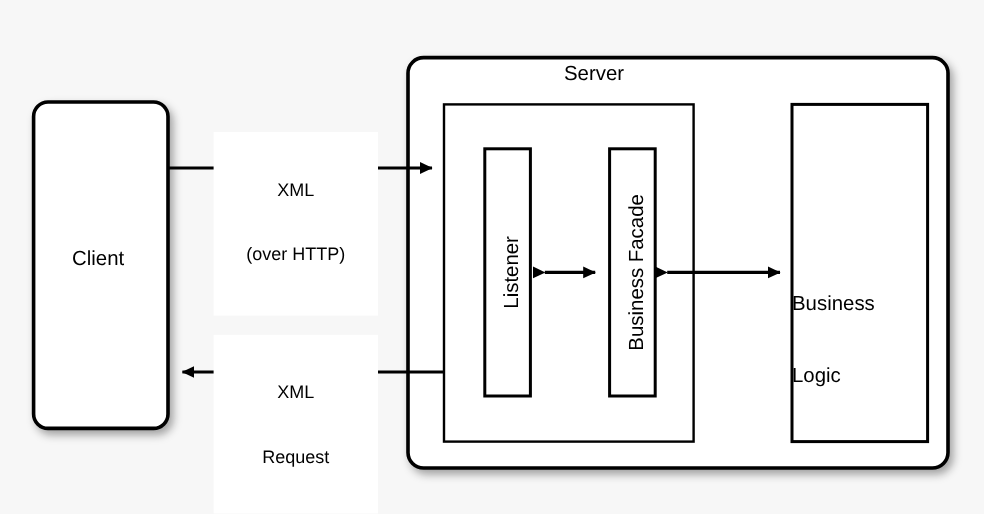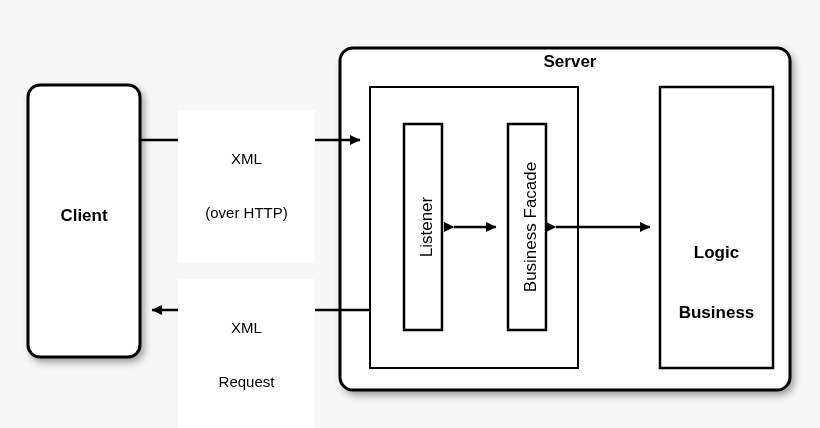--- a/index.html
+++ b/index.html
@@ -11,30 +11,30 @@
   }
   #stage{position:relative;width:820px;height:428px;background:#f7f7f7;}
 
   svg#diagram{position:absolute;left:0;top:0;width:820px;height:428px;}
 
   
   .lbl{
     position:absolute;
     color:#000;
     font-family:"Liberation Sans", sans-serif;
-    text-align:center;
+    text-align:left;
     line-height:1.18;
     white-space:pre;
     pointer-events:none;
-    font-weight:bold;
   }
 
   .client-label{
     left:28px; top:206px; width:112px;
     font-size:17px;
+    padding-left:32px;
   }
   .server-label{
     left:470px; top:52px; width:200px;
     font-size:17px;
   }
   .bizlogic-label{
     left:660px; top:203px; width:113px;
     font-size:17px;
   }
 
@@ -119,22 +119,22 @@
     <g>
       <line x1="556" y1="227" x2="650" y2="227" stroke="#000000" stroke-width="2.6" marker-start="url(#arrowL)" marker-end="url(#arrowR)"></line>
     </g>
   </svg>
 
   <div class="lbl client-label">Client</div>
 
   <div class="lbl server-label">Server</div>
 
   <div class="lbl bizlogic-label">
+    <div>Business</div>
     <div>Logic</div>
-    <div>Business</div>
   </div>
 
   <div class="edge-label req-label">
     <div>XML</div>
     <div>(over HTTP)</div>
   </div>
 
   <div class="edge-label resp-label">
     <div>XML</div>
     <div>Request</div>

